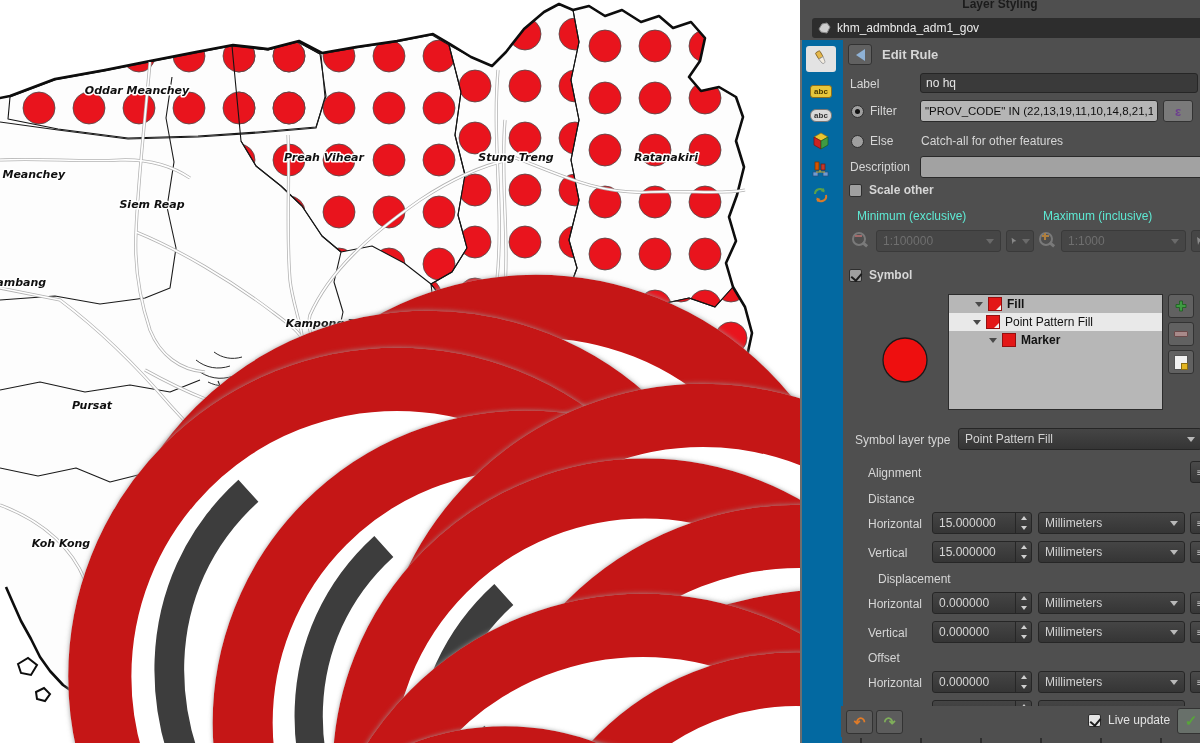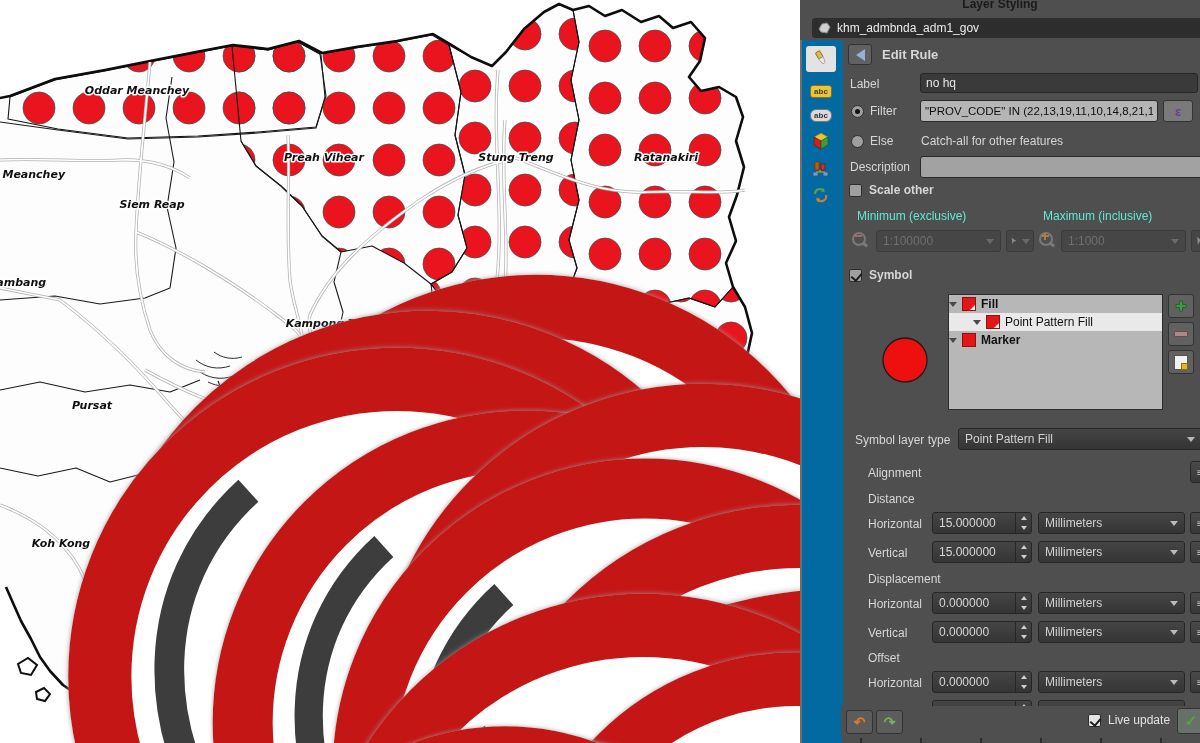--- a/index.html
+++ b/index.html
@@ -377,31 +377,31 @@
     </div>
 
     <span class="abs chk on" style="left:49px;top:269px;"></span>
     <span class="abs lbl b" style="left:69px;top:268px;">Symbol</span>
 
     <svg class="abs" style="left:75px;top:330px;" width="60" height="60">
       <circle cx="30" cy="30" r="22" fill="#ee0f0f" stroke="#1a1a1a" stroke-width="1.3"></circle>
     </svg>
 
     <div class="abs tree" style="left:148px;top:294px;width:213px;height:114px;">
-      <div class="trow" style="padding-left:0;">
+      <div class="trow" style="padding-left:26px;">
         <span class="texp"></span>
         <span class="sw fold"></span>
         <span class="b">Fill</span>
       </div>
       <div class="trow sel" style="padding-left:24px;">
         <span class="texp"></span>
         <span class="sw fold"></span>
         <span>Point Pattern Fill</span>
       </div>
-      <div class="trow" style="">
+      <div class="trow" style="padding-left:40px;">
         <span class="texp"></span>
         <span class="sw"></span>
         <span class="b">Marker</span>
       </div>
     </div>
 
     <div class="abs sqbtn" style="left:368px;top:294px;width:26px;height:24px;">
       <svg width="12" height="12" viewBox="0 0 12 12">
         <path d="M4.5,1 h3 v3.5 H11 v3 H7.5 V11 h-3 V7.5 H1 v-3 h3.5 Z" fill="#3f9b42" stroke="#1d5c1f" stroke-width="0.8"></path>
       </svg>
@@ -455,21 +455,21 @@
             <span class="tri-dn"></span>
           </div>
         </span>
     </div>
     <div class="abs combo" style="left:238px;top:541px;width:147px;">
       <span class="txt">Millimeters</span>
         <span class="caret"></span>
     </div>
     <div class="abs ddbtn" style="left:390px;top:541px;">≡</div>
 
-    <span class="abs lbl" style="left:68px;top:572px;">Displacement</span>
+    <span class="abs lbl" style="left:78px;top:572px;">Displacement</span>
 
     <span class="abs lbl" style="left:68px;top:597px;">Horizontal</span>
     <div class="abs spin" style="left:132px;top:592px;width:100px;">
       <span class="val">0.000000</span>
       <span class="btns">
           <div>
             <span class="tri-up"></span>
           </div>
           <div>
             <span class="tri-dn"></span>

